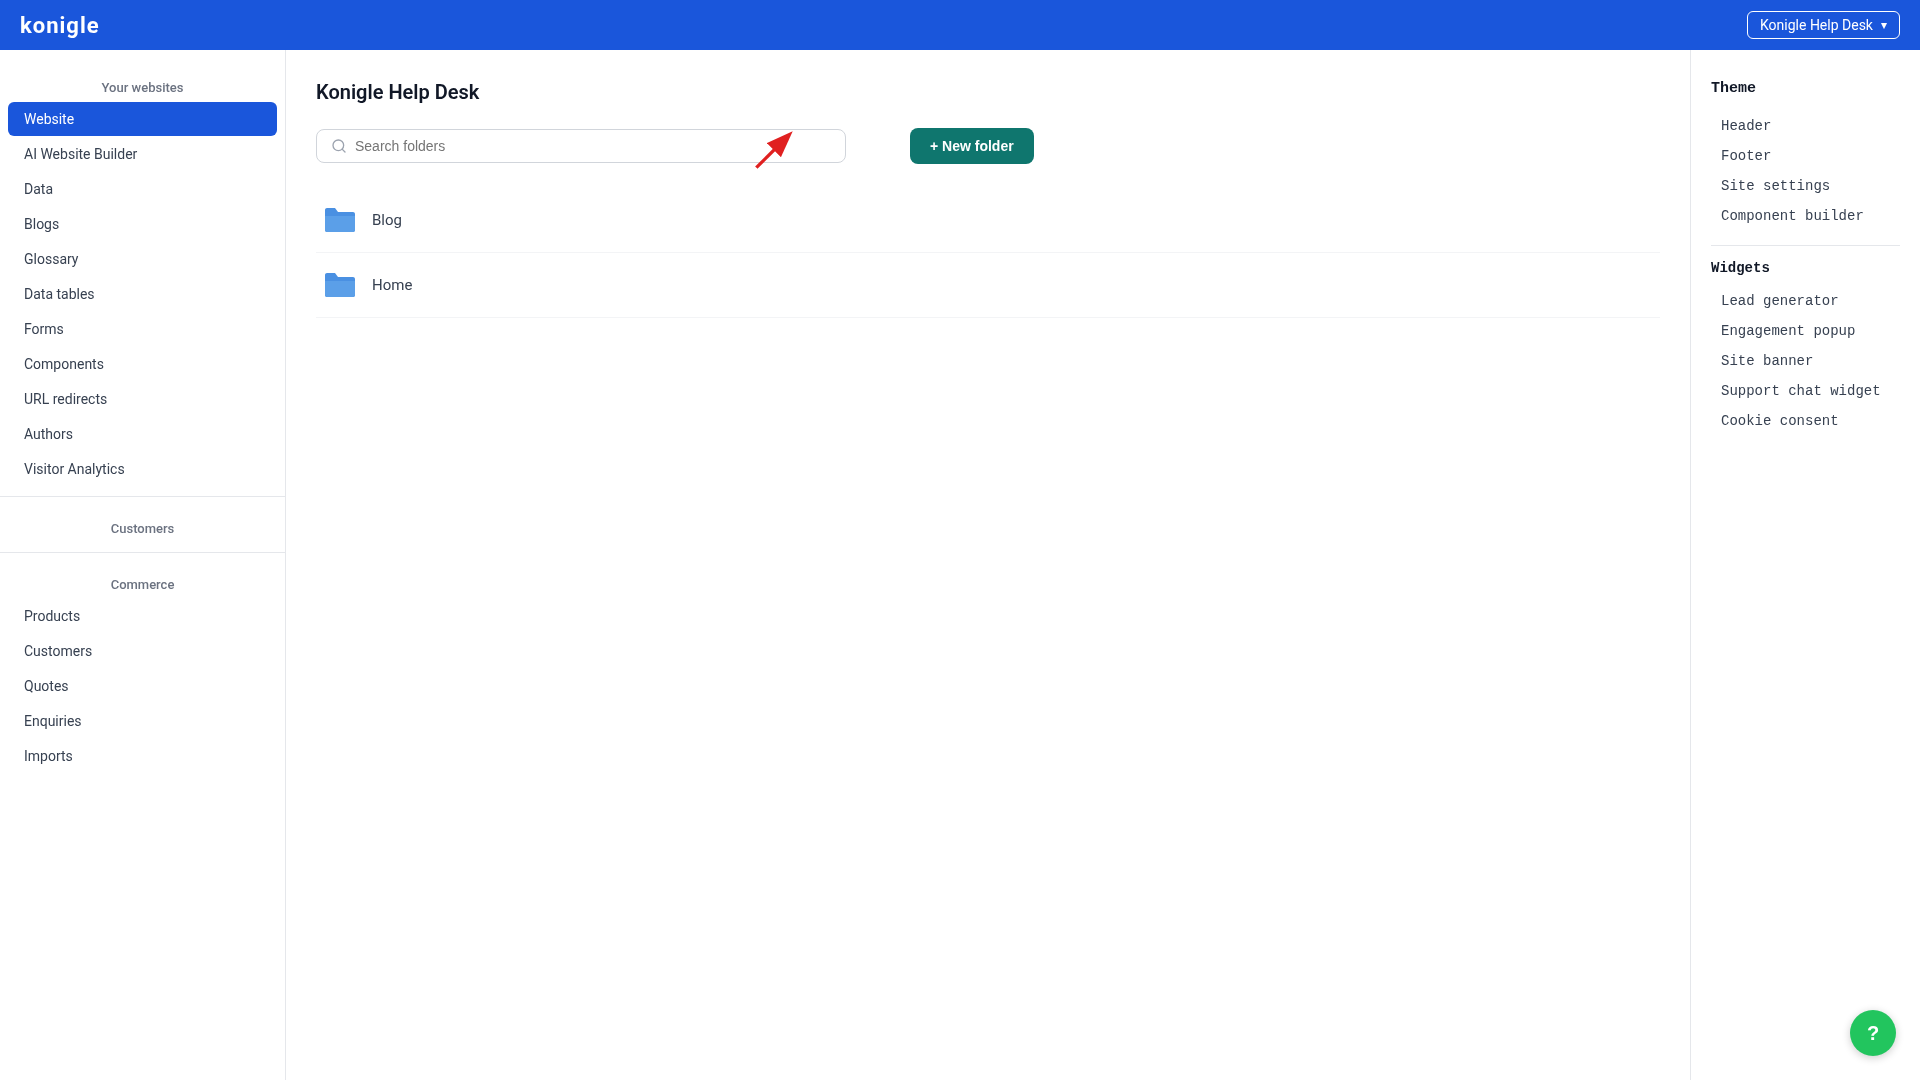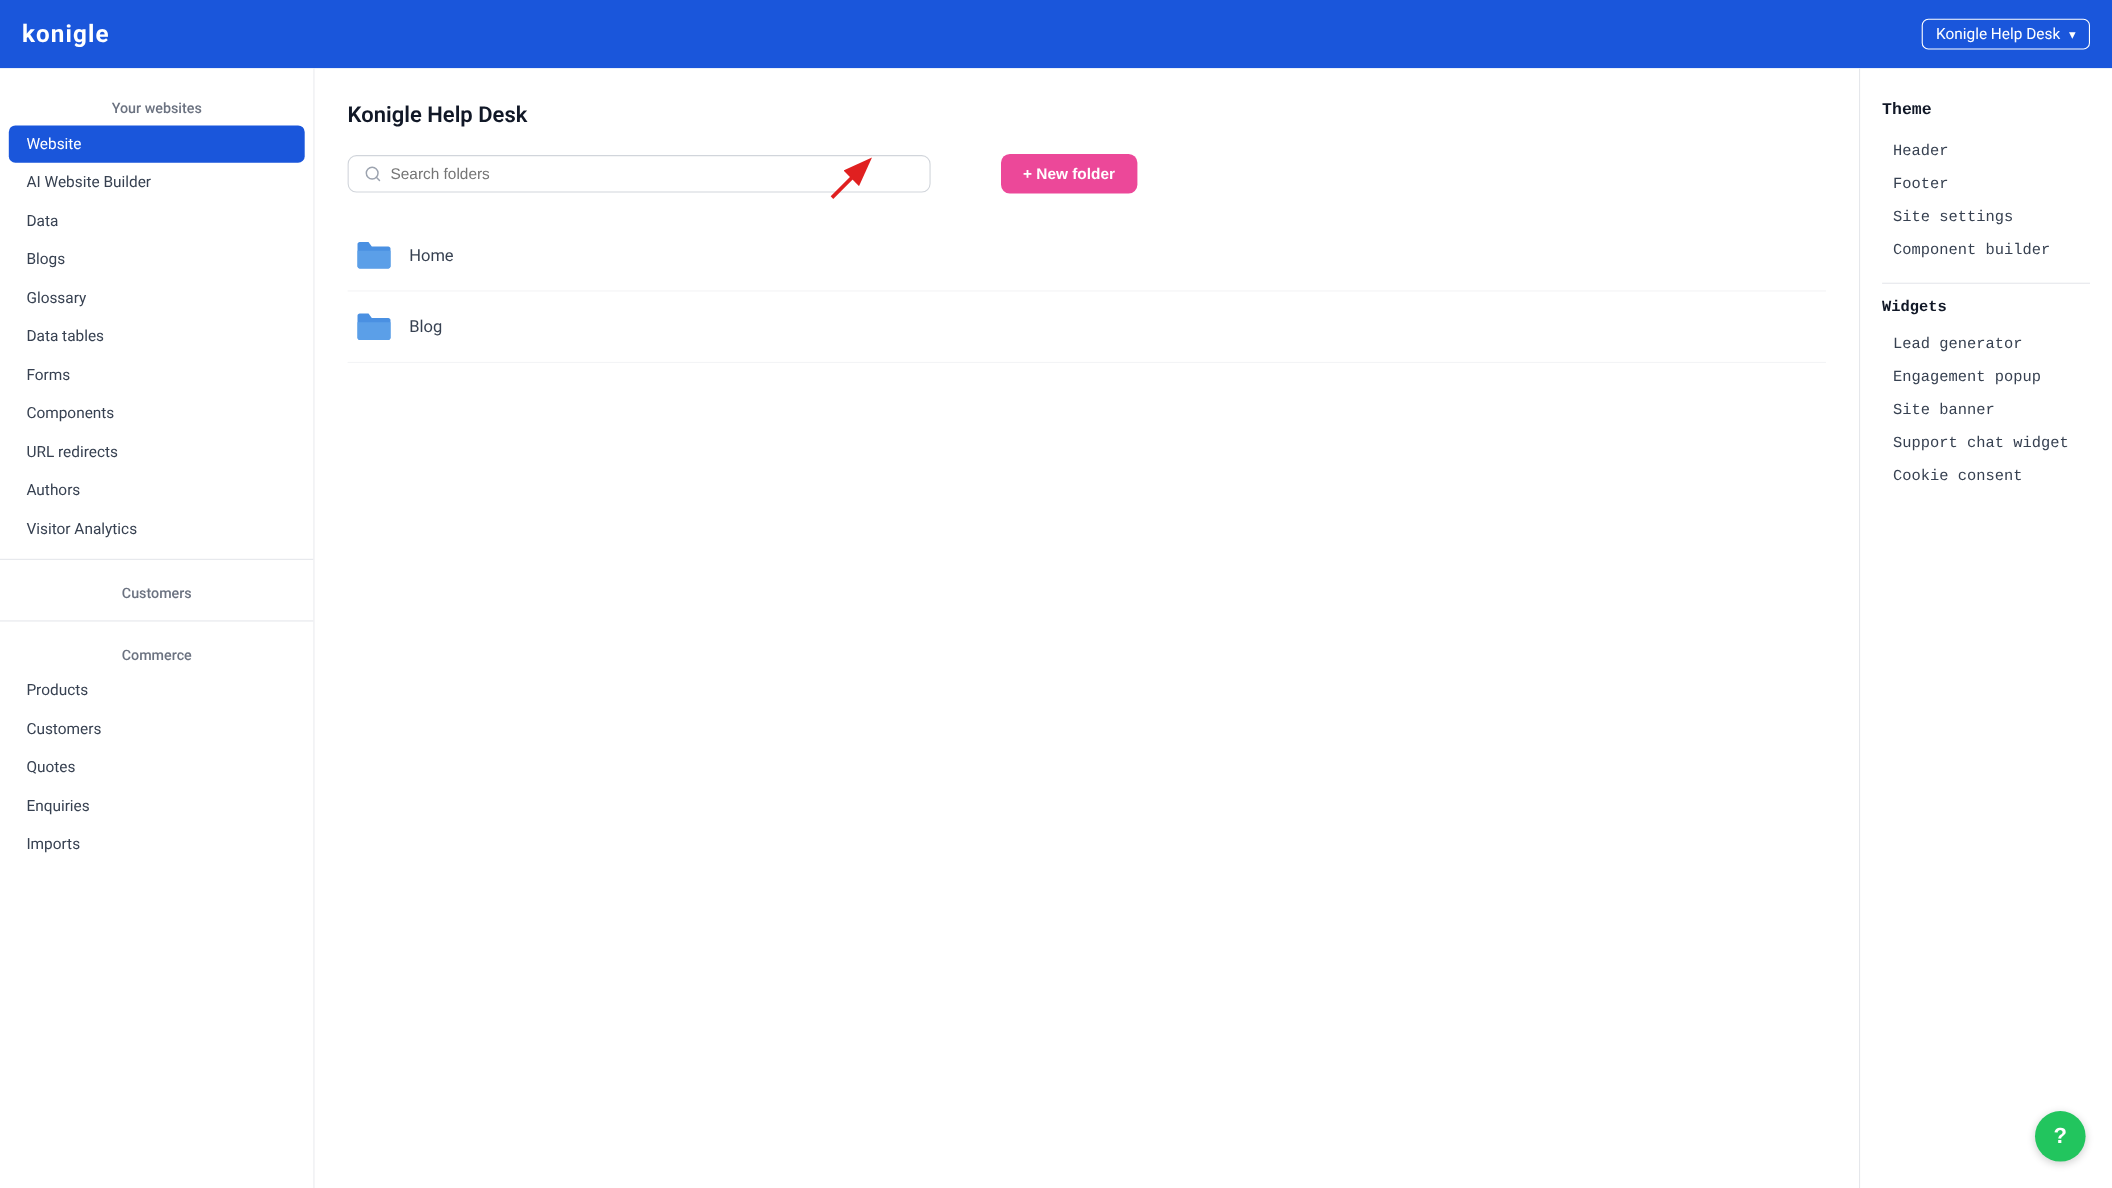--- a/index.html
+++ b/index.html
@@ -1,21 +1,21 @@
 <!DOCTYPE html>
 <html><head>
   <meta charset="utf-8">
   <style>
     * { box-sizing: border-box; margin: 0; padding: 0; }
     body { font-family: -apple-system, BlinkMacSystemFont, 'Segoe UI', Roboto, sans-serif; background: #f8f9fa; height: 1080px; overflow: hidden; display: flex; flex-direction: column; }
 
     
     .topnav {
       background: #1a56db;
-      height: 62px;
+      height: 50px;
       display: flex;
       align-items: center;
       justify-content: space-between;
       padding: 0 20px;
       flex-shrink: 0;
     }
     .topnav-logo {
       color: white;
       font-size: 22px;
       font-weight: 700;
@@ -118,21 +118,21 @@
       color: #6b7280;
       background: transparent;
       width: 100%;
       margin-left: 8px;
     }
     .search-icon-svg {
       color: #9ca3af;
       flex-shrink: 0;
     }
     .new-folder-btn {
-      background: #ec4899;
+      background: #0f766e;
       color: white;
       border: none;
       border-radius: 8px;
       padding: 10px 20px;
       font-size: 14px;
       font-weight: 600;
       cursor: pointer;
       display: flex;
       align-items: center;
       gap: 6px;
@@ -291,28 +291,28 @@
 
       <button class="new-folder-btn">+ New folder</button>
     </div>
 
     <div class="folder-list" id="folder-list">
         <div class="folder-item">
       <svg class="folder-icon" viewBox="0 0 36 36" xmlns="http://www.w3.org/2000/svg">
         <path d="M3 8C3 6.9 3.9 6 5 6H13L16 10H31C32.1 10 33 10.9 33 12V28C33 29.1 32.1 30 31 30H5C3.9 30 3 29.1 3 28V8Z" fill="#4A90E2"></path>
         <path d="M3 14H33V28C33 29.1 32.1 30 31 30H5C3.9 30 3 29.1 3 28V14Z" fill="#5B9FE8"></path>
       </svg>
-      <span>Home</span>
+      <span>Blog</span>
     </div>
         <div class="folder-item">
       <svg class="folder-icon" viewBox="0 0 36 36" xmlns="http://www.w3.org/2000/svg">
         <path d="M3 8C3 6.9 3.9 6 5 6H13L16 10H31C32.1 10 33 10.9 33 12V28C33 29.1 32.1 30 31 30H5C3.9 30 3 29.1 3 28V8Z" fill="#4A90E2"></path>
         <path d="M3 14H33V28C33 29.1 32.1 30 31 30H5C3.9 30 3 29.1 3 28V14Z" fill="#5B9FE8"></path>
       </svg>
-      <span>Blog</span>
+      <span>Home</span>
     </div>
       </div>
   </main>
 
   <aside class="right-panel">
     <div class="right-section-title">Theme</div>
     <div id="theme-items-container">
         <div class="right-item">Header</div>
         <div class="right-item">Footer</div>
         <div class="right-item">Site settings</div>

